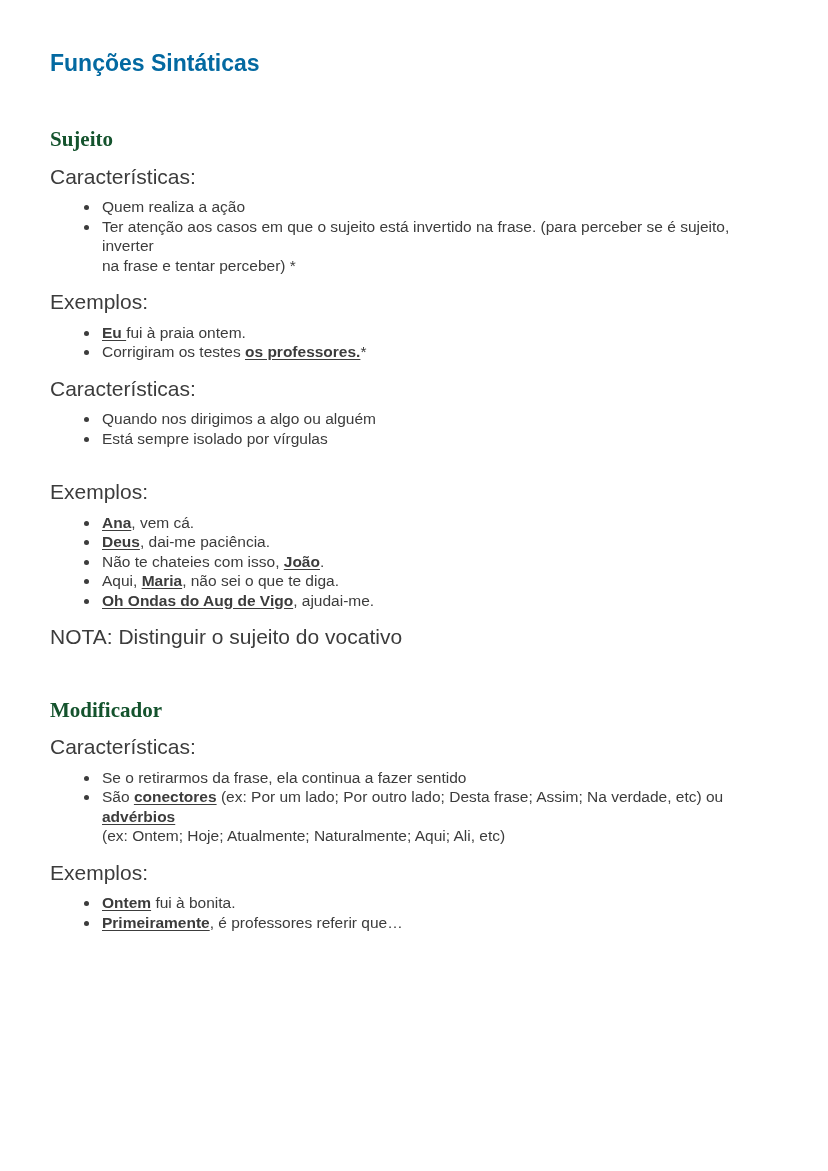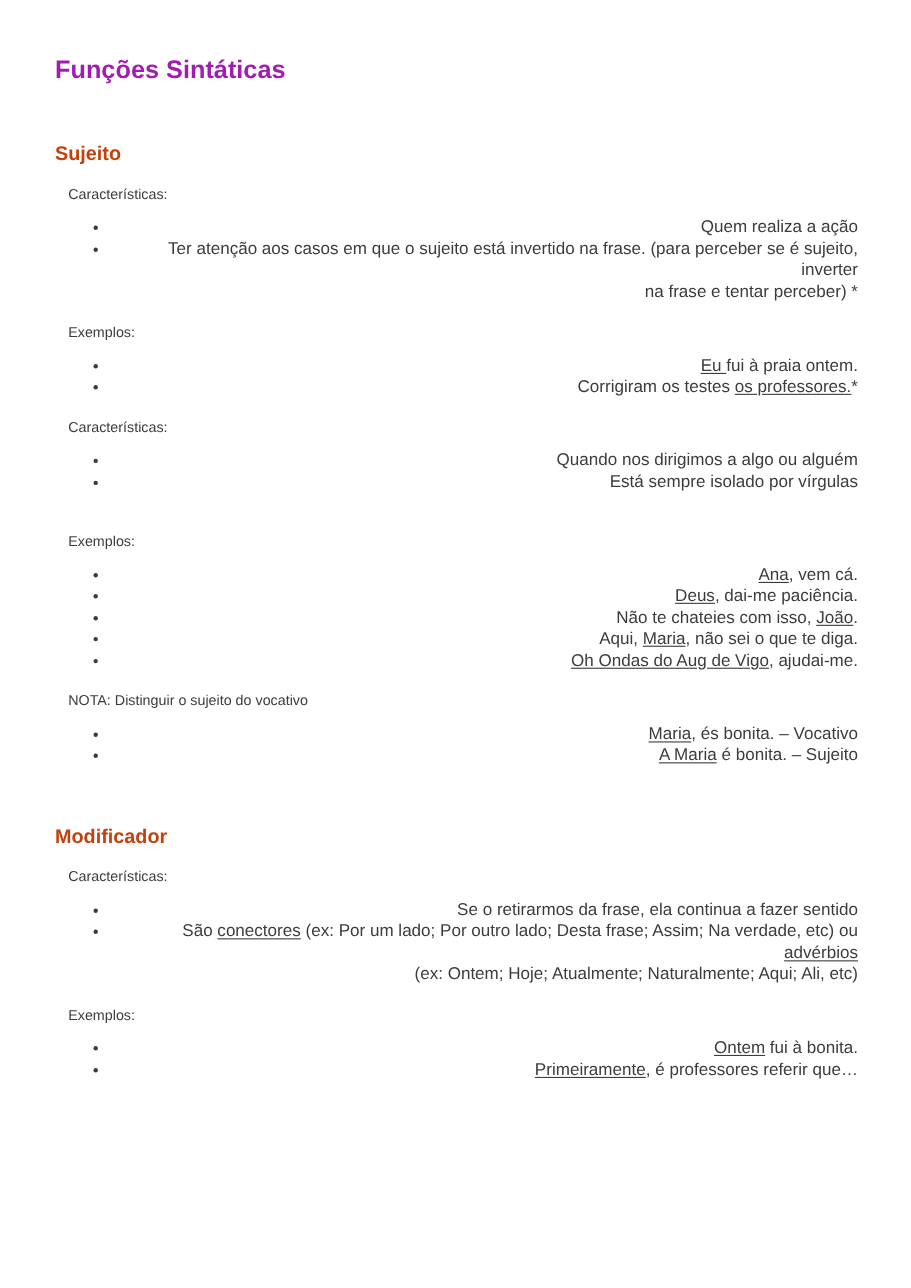--- a/index.html
+++ b/index.html
@@ -13,48 +13,48 @@
     color: #3c3c3c;
     overflow: hidden;
   }
   h1.doc-title {
     font-size: 23px;
     line-height: 26px;
     font-weight: bold;
     margin: 0;
   }
   h2.section-heading {
-    font-size: 18px;
+    font-size: 21px;
     line-height: 19.5px;
     font-weight: bold;
     margin: 54px 0 0 0;
-    color: #c2410c;
+    color: #14532d;
+    font-family: Liberation Serif, serif;
   }
   p.label {
-    font-size: 13px;
+    font-size: 21px;
     line-height: 19.5px;
-    margin: 17px 0 11px 12px;
+    margin: 17px 0 11px 0;
   }
   p.label.lg { margin-top: 34px; }
   ul.doc-list {
     margin: 0;
     padding: 0 0 0 50px;
     font-size: 15.5px;
     line-height: 19.5px;
-    text-align: right;
   }
   ul.doc-list li { padding-left: 2px; }
-  .u { text-decoration: underline; text-underline-offset: 2px; }
+  .u { text-decoration: underline; text-underline-offset: 2px; font-weight: bold; }
 </style>
 </head>
 <body>
 
 <div class="page">
 
-  <h1 class="doc-title" style="color: #a21caf;">Funções Sintáticas</h1>
+  <h1 class="doc-title" style="color: #0369a1;">Funções Sintáticas</h1>
 
   <div class="section">
     <h2 class="section-heading">Sujeito</h2>
     <p class="label">Características:</p>
     <ul class="doc-list">
         <li><span>Quem realiza a ação</span></li>
         <li><span>Ter atenção aos casos em que o sujeito está invertido na frase. (para perceber se é sujeito, inverter</span><br><span>na frase e tentar perceber) *</span></li>
       </ul>
     <p class="label">Exemplos:</p>
     <ul class="doc-list">
@@ -71,24 +71,20 @@
       </ul>
     <p class="label lg">Exemplos:</p>
     <ul class="doc-list">
         <li><span class="u">Ana</span><span>, vem cá.</span></li>
         <li><span class="u">Deus</span><span>, dai-me paciência.</span></li>
         <li><span>Não te chateies com isso, </span><span class="u">João</span><span>.</span></li>
         <li><span>Aqui, </span><span class="u">Maria</span><span>, não sei o que te diga.</span></li>
         <li><span class="u">Oh Ondas do Aug de Vigo</span><span>, ajudai-me.</span></li>
       </ul>
     <p class="label">NOTA: Distinguir o sujeito do vocativo</p>
-    <ul class="doc-list">
-        <li><span class="u">Maria</span><span>, és bonita. – Vocativo</span></li>
-        <li><span class="u">A Maria</span><span> é bonita. – Sujeito</span></li>
-      </ul>
   </div>
 
   <div class="section">
     <h2 class="section-heading">Modificador</h2>
     <p class="label">Características:</p>
     <ul class="doc-list">
         <li><span>Se o retirarmos da frase, ela continua a fazer sentido</span></li>
         <li><span>São </span><span class="u">conectores</span><span> (ex: Por um lado; Por outro lado; Desta frase; Assim; Na verdade, etc) ou </span><span class="u">advérbios</span><br><span>(ex: Ontem; Hoje; Atualmente; Naturalmente; Aqui; Ali, etc)</span></li>
       </ul>
     <p class="label">Exemplos:</p>

